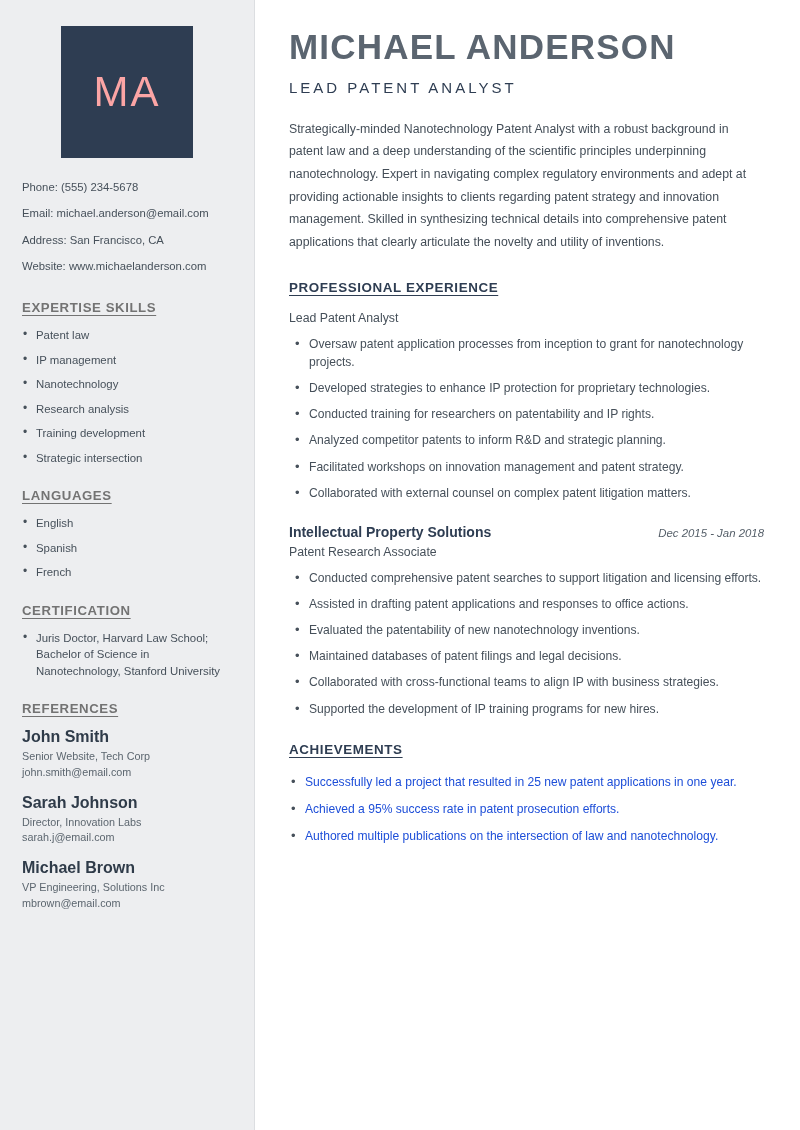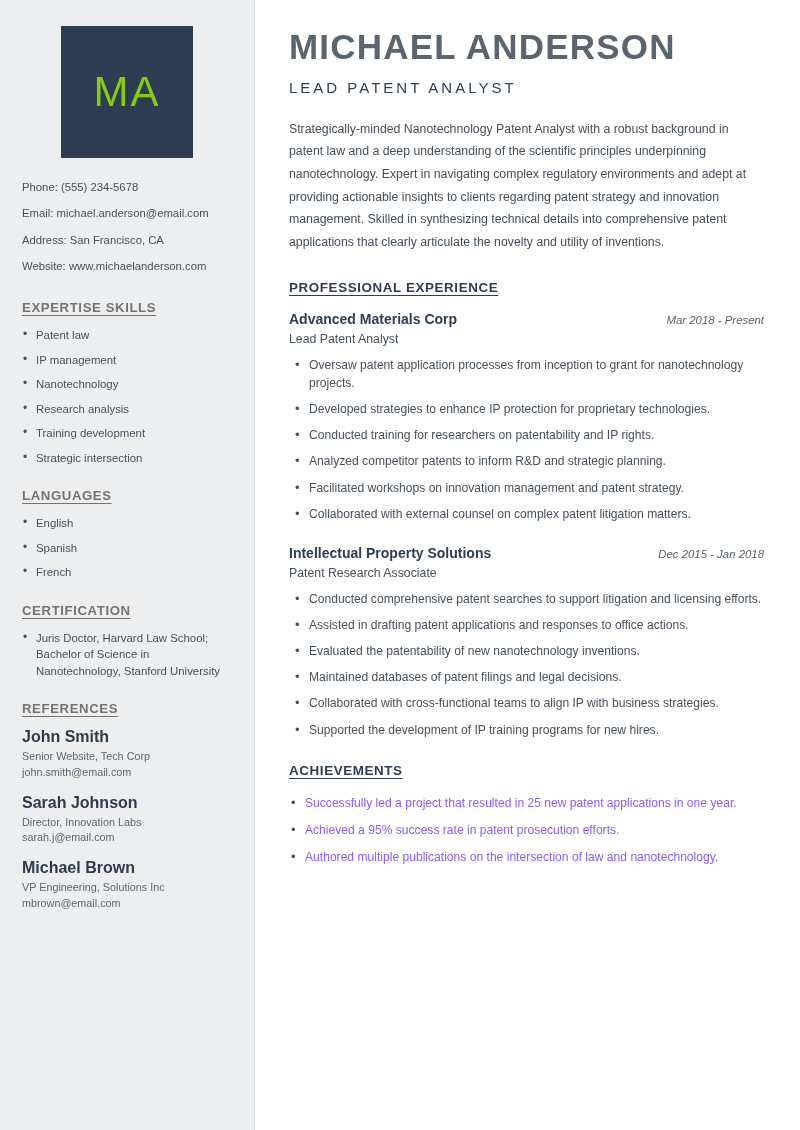--- a/index.html
+++ b/index.html
@@ -31,21 +31,21 @@
   }
   .monogram-wrap {
     display: flex;
     justify-content: center;
     margin-bottom: 22px;
   }
   .monogram {
     width: 132px;
     height: 132px;
     background: #2e3d52;
-    color: #84cc16;
+    color: #fca5a5;
     display: flex;
     align-items: center;
     justify-content: center;
     font-size: 42px;
     letter-spacing: 2px;
     font-weight: 400;
   }
   .contact-list {
     margin: 0 0 26px 0;
     padding: 0;
@@ -187,21 +187,21 @@
     font-size: 13px;
   }
   .ach-list {
     margin: 0;
     padding: 0;
     list-style: none;
   }
   .ach-list li {
     position: relative;
     font-size: 12.1px;
-    color: #8b5cf6;
+    color: #1d4ed8;
     line-height: 1.5;
     padding-left: 16px;
     margin-bottom: 9px;
   }
   .ach-list li:before {
     content: "•";
     position: absolute;
     left: 2px;
     top: -1px;
     color: #46505a;
@@ -283,24 +283,20 @@
 
     <h1 class="name">MICHAEL ANDERSON</h1>
     <div class="title">LEAD PATENT ANALYST</div>
 
     <p class="summary">Strategically-minded Nanotechnology Patent Analyst with a robust background in patent law and a deep understanding of the scientific principles underpinning nanotechnology. Expert in navigating complex regulatory environments and adept at providing actionable insights to clients regarding patent strategy and innovation management. Skilled in synthesizing technical details into comprehensive patent applications that clearly articulate the novelty and utility of inventions.</p>
 
     <section class="exp-section">
       <h2 class="main-heading">PROFESSIONAL EXPERIENCE</h2>
 
       <div class="job">
-        <div class="job-head">
-          <div class="job-company">Advanced Materials Corp</div>
-          <div class="job-dates">Mar 2018 - Present</div>
-        </div>
         <div class="job-role">Lead Patent Analyst</div>
         <ul class="job-bullets">
           <li>Oversaw patent application processes from inception to grant for nanotechnology projects.</li>
           <li>Developed strategies to enhance IP protection for proprietary technologies.</li>
           <li>Conducted training for researchers on patentability and IP rights.</li>
           <li>Analyzed competitor patents to inform R&amp;D and strategic planning.</li>
           <li>Facilitated workshops on innovation management and patent strategy.</li>
           <li>Collaborated with external counsel on complex patent litigation matters.</li>
         </ul>
       </div>

